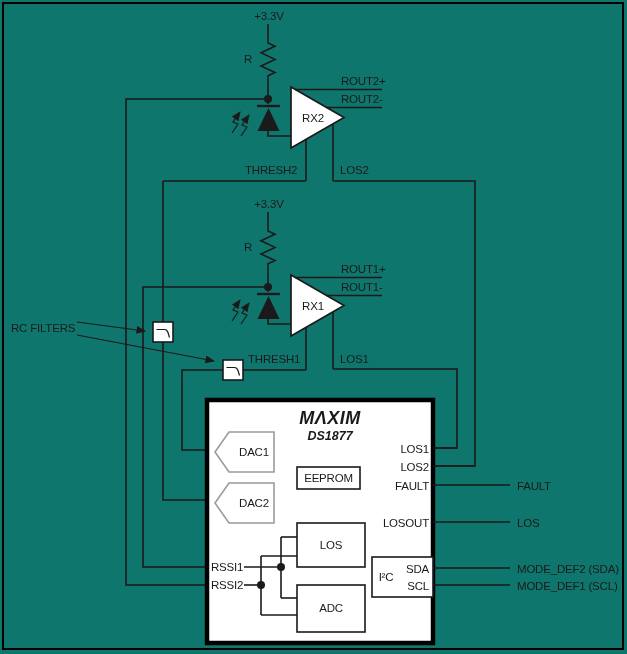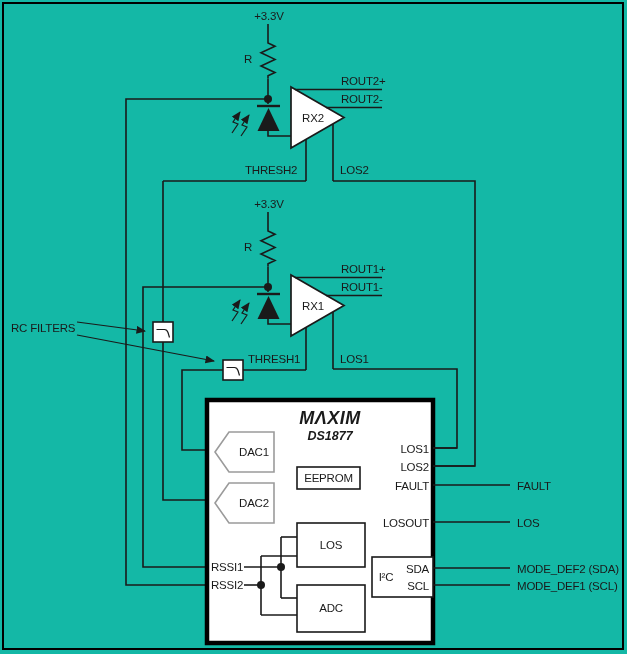--- a/index.html
+++ b/index.html
@@ -1,16 +1,16 @@
 <!DOCTYPE html>
 <html><head>
 <meta charset="utf-8">
 <style>
   html,body{margin:0;padding:0;background:#fff;}
-  .stage{width:627px;height:654px;position:relative;background:#14b8a6;}
+  .stage{width:627px;height:654px;position:relative;background:#0f766e;}
   svg{display:block;}
   .w{fill:none;stroke:#1a1a1a;stroke-width:1.6;}
   .thin{fill:none;stroke:#1a1a1a;stroke-width:1.2;}
   .bar{fill:none;stroke:#1a1a1a;stroke-width:2.4;}
   .frame{fill:none;stroke:#000;stroke-width:2;}
   .box{fill:#fff;stroke:#1a1a1a;stroke-width:1.6;}
   .chipbox{fill:#fff;stroke:#000;stroke-width:4.5;}
   .dacshape{fill:#fff;stroke:#9b9b9b;stroke-width:1.6;}
   .amp{fill:#fff;stroke:#1a1a1a;stroke-width:1.7;}
   .dot{fill:#1a1a1a;stroke:none;}

